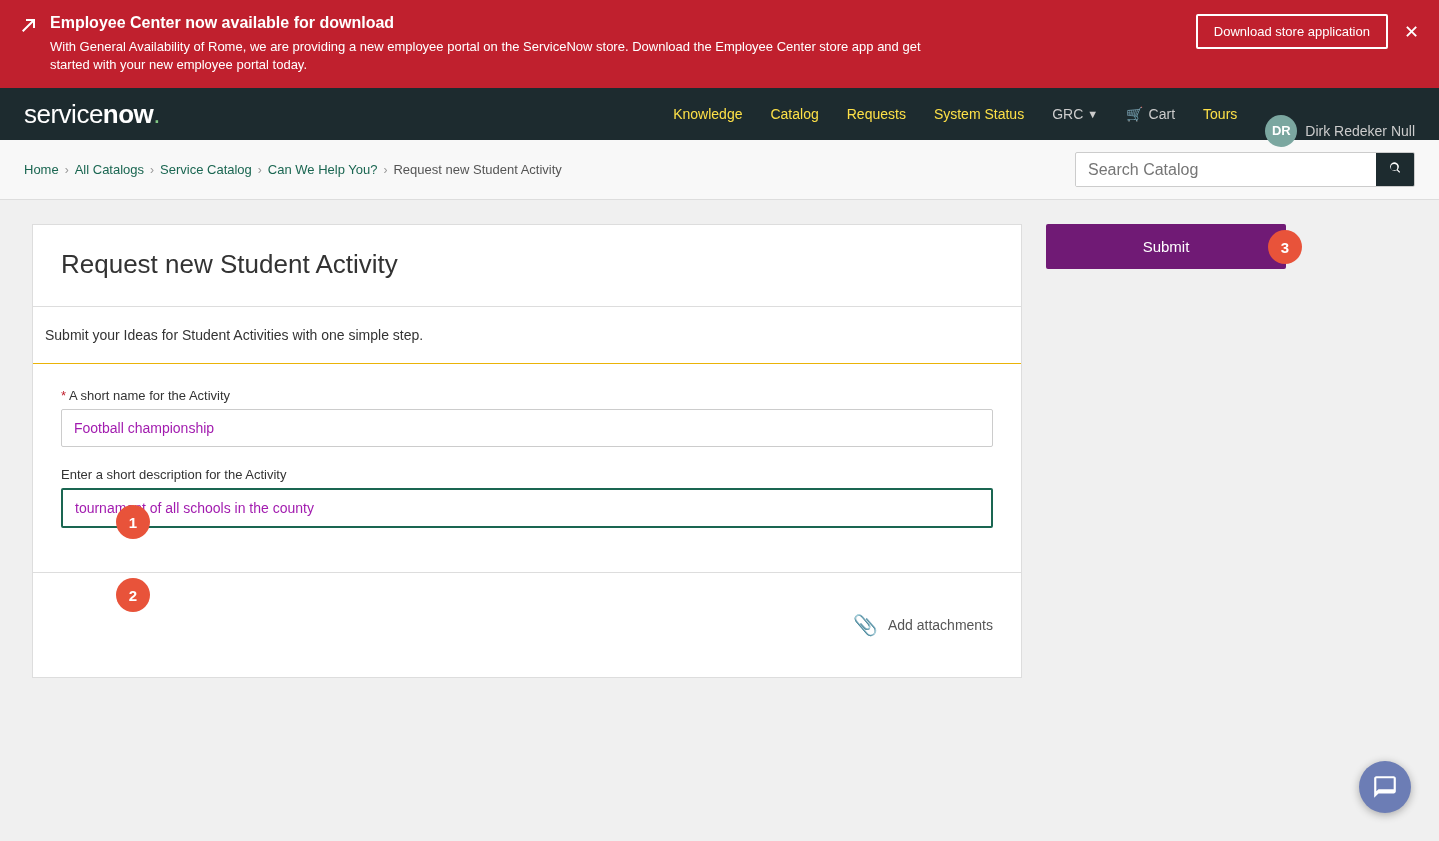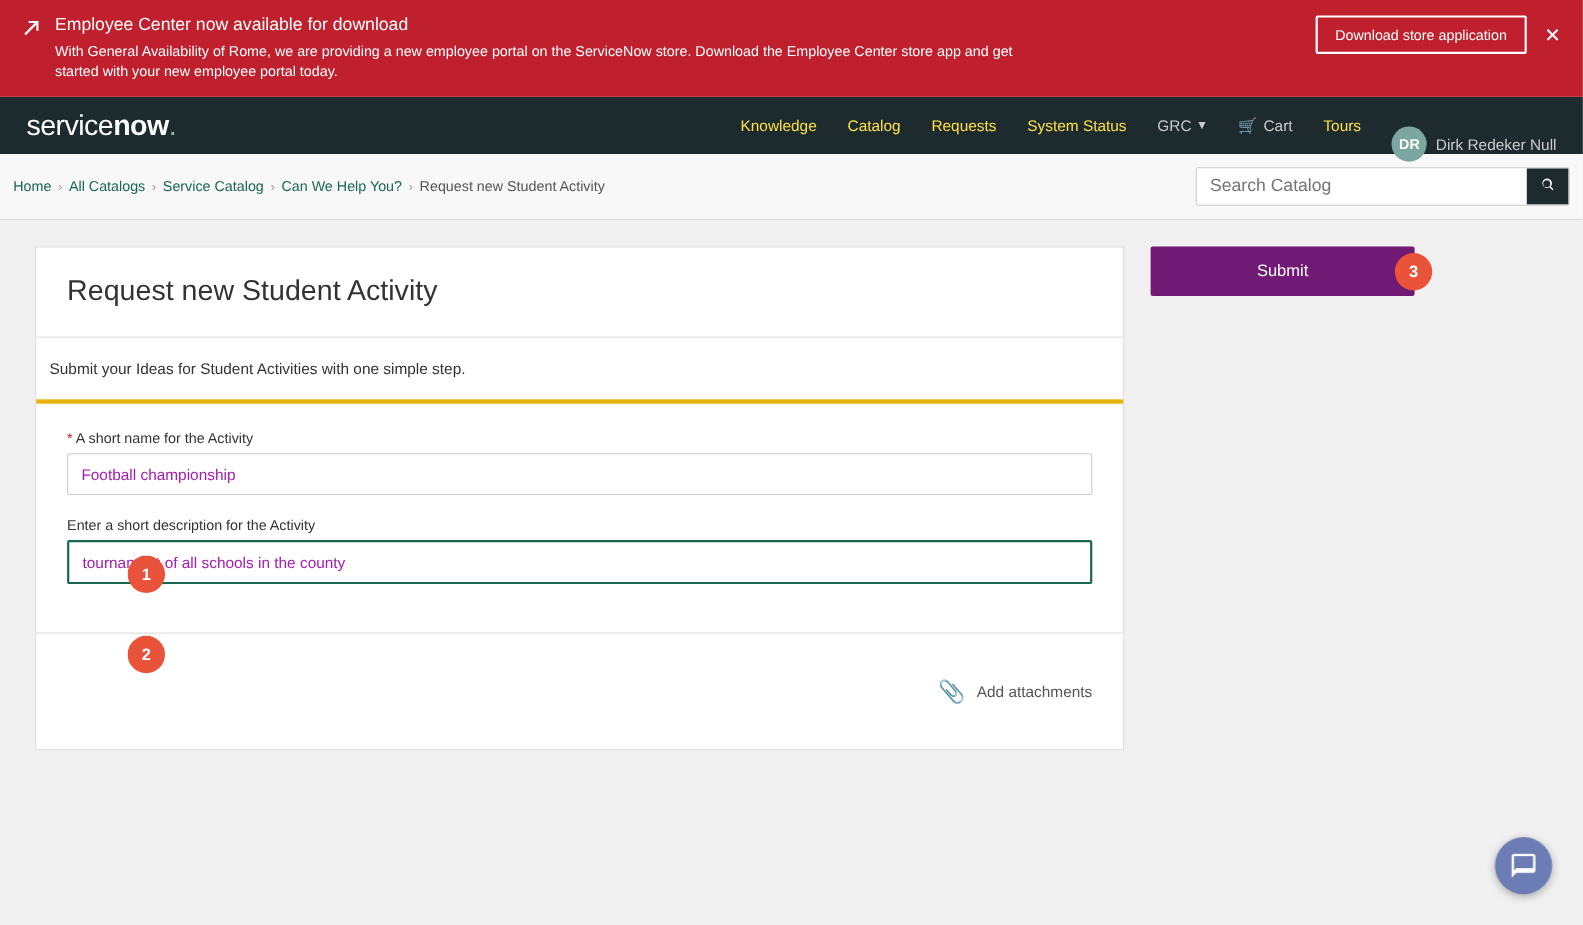--- a/index.html
+++ b/index.html
@@ -18,21 +18,21 @@
     .banner-left {
       display: flex;
       align-items: flex-start;
       gap: 12px;
     }
     .banner-icon {
       margin-top: 2px;
       flex-shrink: 0;
     }
     .banner-title {
-      font-weight: normal;
+      font-weight: bold;
       font-size: 16px;
       margin-bottom: 6px;
     }
     .banner-body {
       font-size: 13px;
       line-height: 1.4;
       max-width: 900px;
     }
     .banner-right {
       display: flex;
@@ -128,21 +128,21 @@
       justify-content: center;
       color: white;
       font-size: 13px;
       font-weight: bold;
     }
 
     
     .breadcrumb-bar {
       background: #f8f8f8;
       border-bottom: 1px solid #ddd;
-      padding: 12px 12px;
+      padding: 12px 24px;
       display: flex;
       align-items: center;
       justify-content: space-between;
     }
     .breadcrumb {
       display: flex;
       align-items: center;
       gap: 6px;
       font-size: 13px;
     }
@@ -207,21 +207,21 @@
       font-weight: 400;
       color: #333;
       margin-bottom: 8px;
     }
     .form-subtitle {
       font-size: 13px;
       color: #666;
     }
     .form-description {
       padding: 20px 12px;
-      border-bottom: 4px solid #eab308;
+      border-bottom: 1px solid #eab308;
       font-size: 14px;
       color: #333;
     }
     .form-fields {
       padding: 24px 28px;
       border-bottom: 1px solid #ddd;
     }
     .field-group {
       margin-bottom: 20px;
     }

